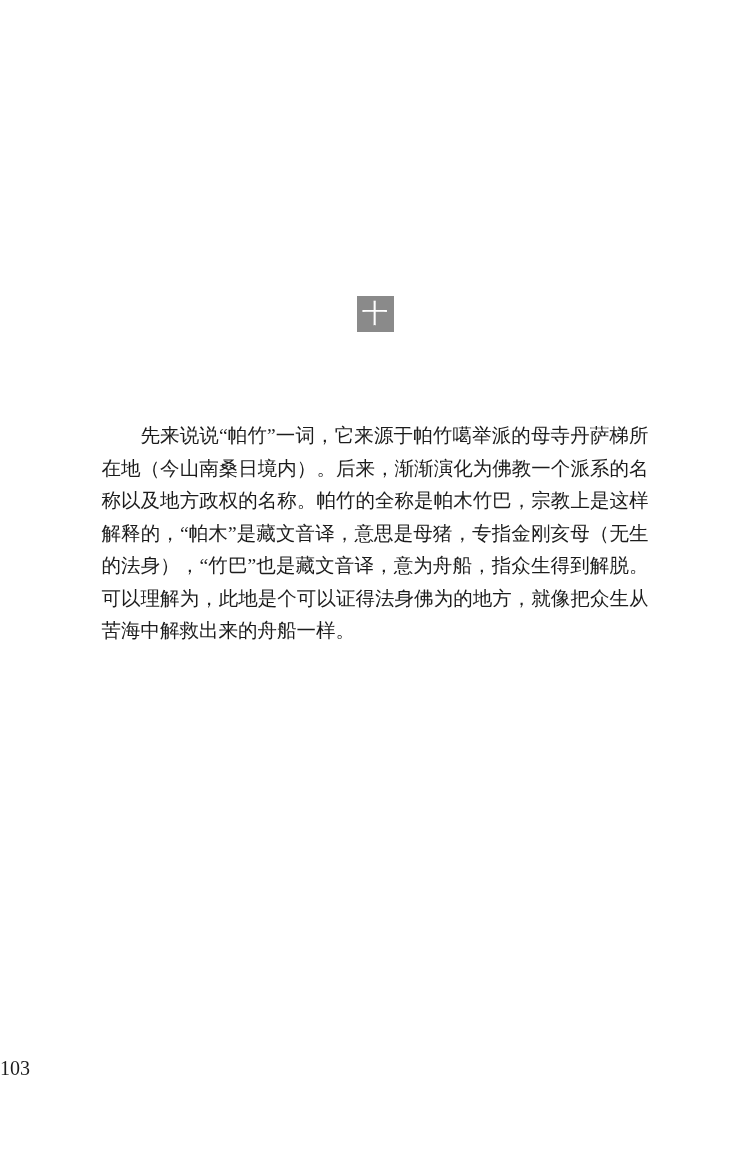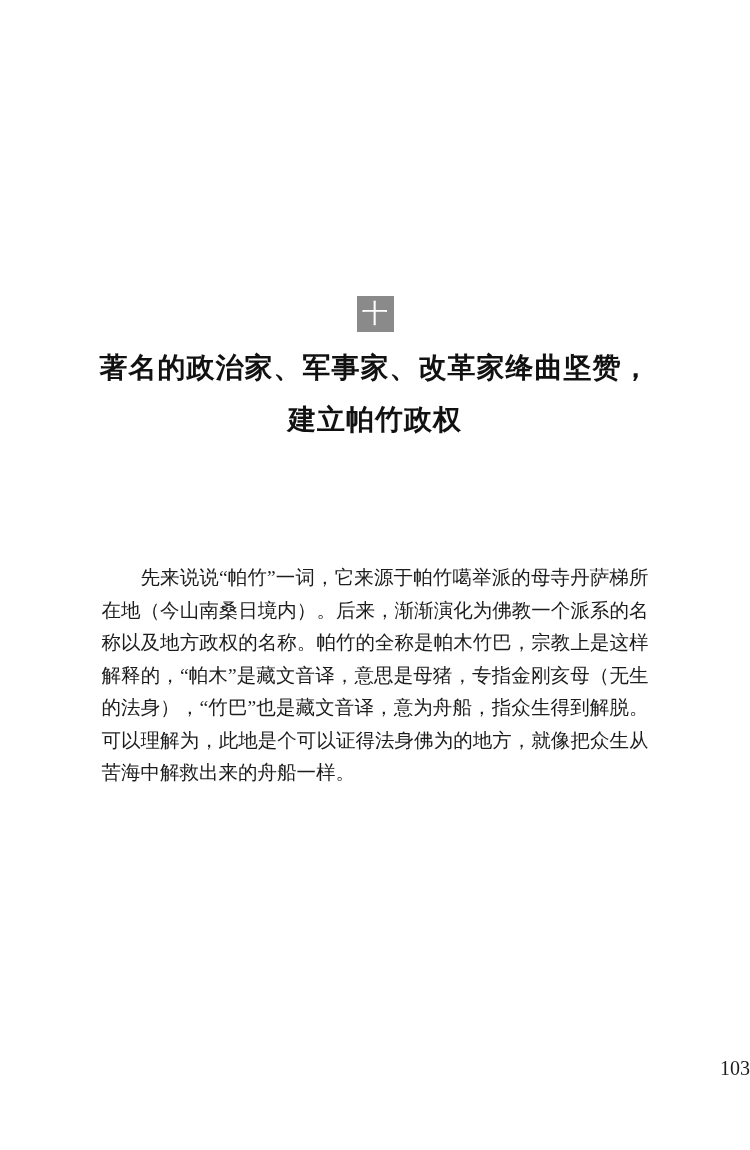--- a/index.html
+++ b/index.html
@@ -33,54 +33,50 @@
     margin-top: 10px;
     text-align: center;
     font-weight: bold;
     font-size: 28px;
     line-height: 52px;
     letter-spacing: 1px;
     color: #111111;
   }
   .body-text {
     width: 547px;
-    margin: 116px auto 0 auto;
+    margin: 88px auto 0 auto;
     font-size: 19.5px;
     line-height: 32.5px;
     text-align: justify;
     color: #1c1c1c;
   }
   .body-text p {
     margin: 0;
     padding: 0;
     text-indent: 2em;
   }
   .page-number {
     position: absolute;
     bottom: 70px;
     left: 0;
     width: 100%;
-    text-align: right;
+    text-align: left;
     font-size: 20px;
     color: #1c1c1c;
   }
 </style>
 </head>
 <body>
 
 <div class="page">
 
   <div class="chapter-box">
     <span>十</span>
   </div>
 
-  <div class="chapter-title">
-    <div>著名的政治家、军事家、改革家绛曲坚赞，</div>
-    <div>建立帕竹政权</div>
-  </div>
 
   <div class="body-text">
     <p>先来说说“帕竹”一词，它来源于帕竹噶举派的母寺丹萨梯所在地（今山南桑日境内）。后来，渐渐演化为佛教一个派系的名称以及地方政权的名称。帕竹的全称是帕木竹巴，宗教上是这样解释的，“帕木”是藏文音译，意思是母猪，专指金刚亥母（无生的法身），“竹巴”也是藏文音译，意为舟船，指众生得到解脱。可以理解为，此地是个可以证得法身佛为的地方，就像把众生从苦海中解救出来的舟船一样。</p>
   </div>
 
   <div class="page-number">103</div>
 
 </div>
 
 </body></html>

